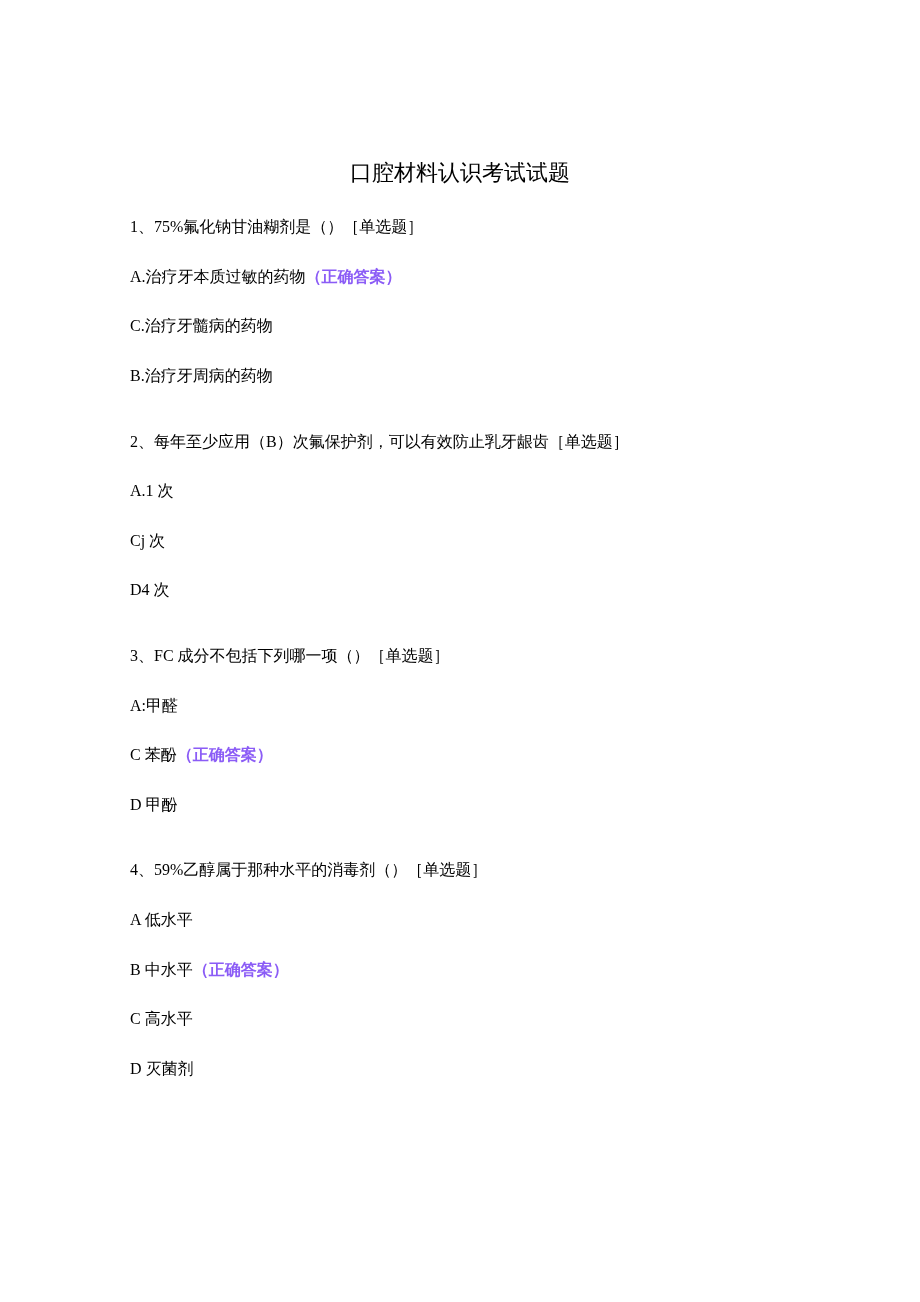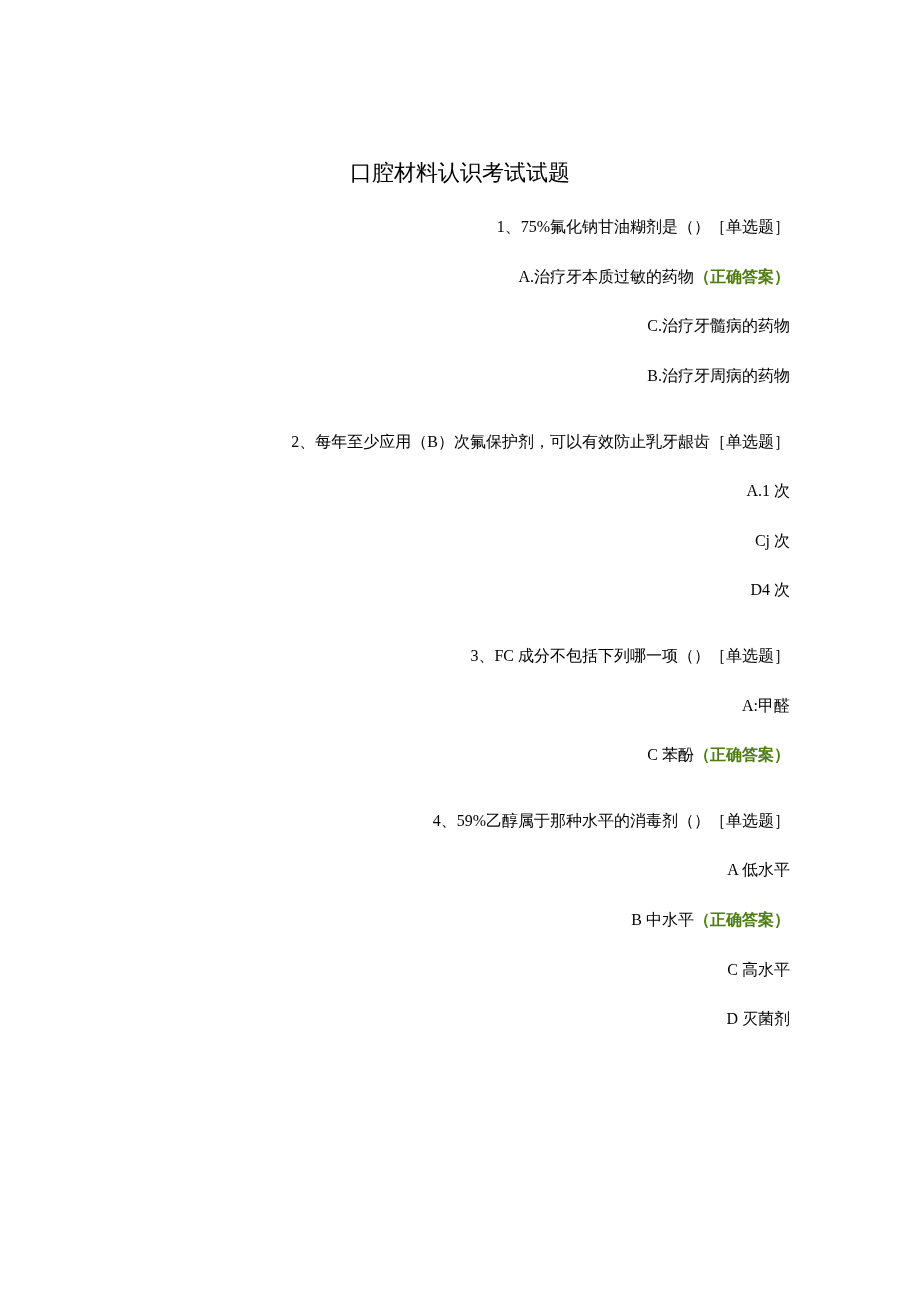--- a/index.html
+++ b/index.html
@@ -19,33 +19,32 @@
     }
     .title {
       text-align: center;
       font-size: 22px;
       font-weight: normal;
       margin-bottom: 24px;
       font-family: "SimSun", "宋体", serif;
     }
     .question {
       margin-bottom: 40px;
-      text-align: right;
     }
     .question-text {
       margin-bottom: 24px;
     }
     .option {
       margin-bottom: 24px;
     }
     .question .option:last-child {
       margin-bottom: 0;
     }
     .correct {
-      color: #4d7c0f;
+      color: #8b5cf6;
       font-weight: bold;
     }
   </style>
 </head>
 <body>
 
 <h1 class="title">口腔材料认识考试试题</h1>
 
 <div class="question">
   <div class="question-text">1、75%氟化钠甘油糊剂是（）［单选题］</div>
@@ -62,20 +61,21 @@
   <div class="option">Cj 次</div>
   <div class="option">D4 次</div>
 </div>
 
 <div class="question">
   <div class="question-text">3、FC 成分不包括下列哪一项（）［单选题］</div>
   <div class="option">A:甲醛</div>
   <div class="option">
     <span>C 苯酚</span><span class="correct">（正确答案）</span>
   </div>
+  <div class="option">D 甲酚</div>
 </div>
 
 <div class="question">
   <div class="question-text">4、59%乙醇属于那种水平的消毒剂（）［单选题］</div>
   <div class="option">A 低水平</div>
   <div class="option">
     <span>B 中水平</span><span class="correct">（正确答案）</span>
   </div>
   <div class="option">C 高水平</div>
   <div class="option">D 灭菌剂</div>

